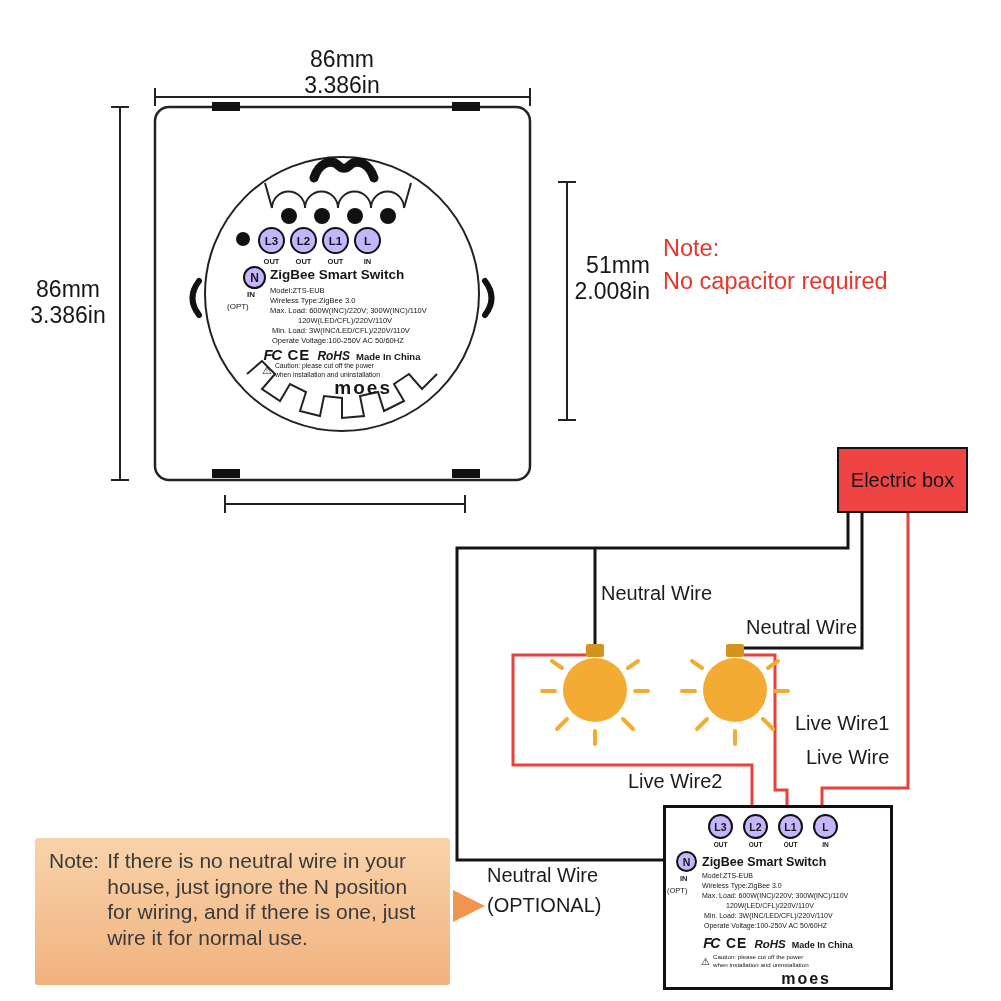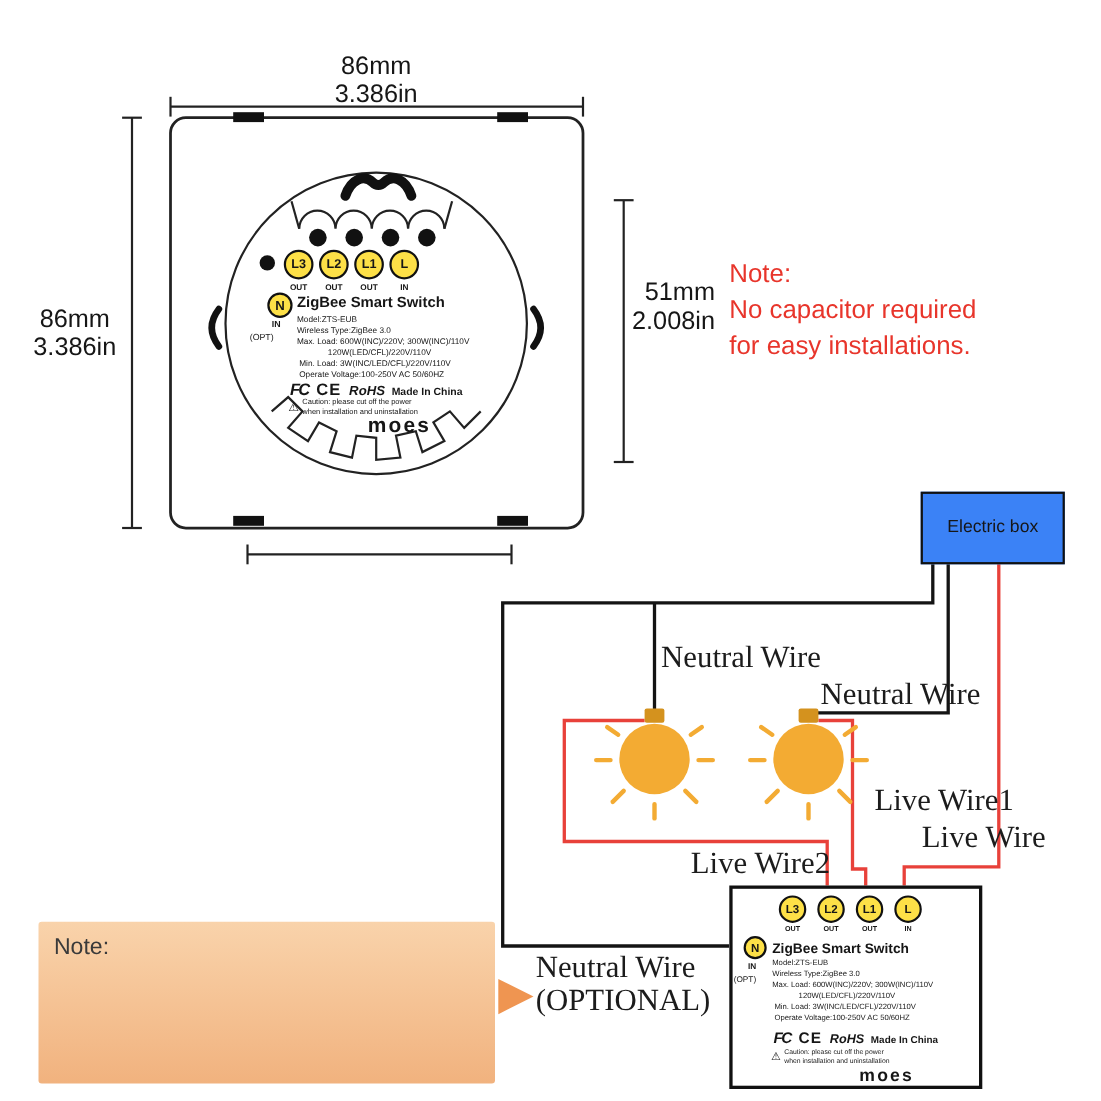--- a/index.html
+++ b/index.html
@@ -4,28 +4,28 @@
 <style>
   html,body{margin:0;padding:0;}
   body{
     width:1001px;height:1001px;position:relative;background:#ffffff;
     font-family:"Liberation Sans", sans-serif;color:#161616;overflow:hidden;
   }
   svg{position:absolute;left:0;top:0;z-index:1;}
   .lbl{position:absolute;z-index:3;white-space:nowrap;}
   .dim{font-size:23px;line-height:26px;color:#161616;text-align:center;}
   .dim div{white-space:nowrap;}
-  .wirelabel{font-size:28px;color:#1c1c1c;font-family:Liberation Serif, serif;}
+  .wirelabel{font-size:20px;color:#1c1c1c;}
   .rednote{font-size:23.5px;line-height:33px;color:#e8352b;}
   .ebox{
-    position:absolute;z-index:2;border:2.5px solid #111;background:#3b82f6;
-    display:flex;align-items:center;justify-content:center;font-size:16px;box-sizing:border-box;
+    position:absolute;z-index:2;border:2.5px solid #111;background:#ef4444;
+    display:flex;align-items:center;justify-content:center;font-size:20px;box-sizing:border-box;
   }
   .term{
-    position:absolute;border:2.2px solid #111;border-radius:50%;background:#fde047;
+    position:absolute;border:2.2px solid #111;border-radius:50%;background:#c4b5fd;
     display:flex;align-items:center;justify-content:center;font-weight:bold;box-sizing:border-box;z-index:3;
   }
   .term-lg{width:27px;height:27px;font-size:11.5px;}
   .term-n-lg{width:23px;height:23px;font-size:12px;border-width:2px;}
   .term-sm{width:25px;height:25px;font-size:10.5px;border-width:2px;}
   .term-n-sm{width:21px;height:21px;font-size:10.5px;border-width:2px;}
   .out-lg{position:absolute;width:27px;text-align:center;font-size:7.5px;font-weight:bold;z-index:3;}
   .out-sm{position:absolute;width:25px;text-align:center;font-size:6.5px;font-weight:bold;z-index:3;}
   .tinyline{position:absolute;white-space:nowrap;z-index:3;}
   .title-lg{font-size:13.5px;font-weight:bold;}
@@ -166,31 +166,30 @@
 <div class="lbl dim" style="left:540px;top:252px;width:110px;text-align:right;">
   <div>51mm</div>
   <div>2.008in</div>
 </div>
 <div class="lbl dim" style="left:245px;top:487px;width:200px;">
 </div>
 
 <div class="lbl rednote" style="left:663px;top:232px;">
   <div>Note:</div>
   <div>No capacitor required</div>
-  <div>for easy installations.</div>
 </div>
 
 <div class="ebox" style="left:837px;top:447px;width:131px;height:66px;">
   <span>Electric box</span>
 </div>
 
 <div class="lbl wirelabel" style="left:601px;top:582px;">Neutral Wire</div>
 <div class="lbl wirelabel" style="left:746px;top:616px;">Neutral Wire</div>
 <div class="lbl wirelabel" style="left:795px;top:676px;margin-top:36px;">Live Wire1</div>
-<div class="lbl wirelabel" style="left:838px;top:746px;">Live Wire</div>
+<div class="lbl wirelabel" style="left:806px;top:746px;">Live Wire</div>
 <div class="lbl wirelabel" style="left:628px;top:770px;">Live Wire2</div>
 <div class="lbl wirelabel" style="left:487px;top:864px;">Neutral Wire</div>
 <div class="lbl wirelabel" style="left:487px;top:894px;">(OPTIONAL)</div>
 
 <div class="term term-lg" style="left:258px;top:227px;">L3</div>
 <div class="term term-lg" style="left:290px;top:227px;">L2</div>
 <div class="term term-lg" style="left:322px;top:227px;">L1</div>
 <div class="term term-lg" style="left:354px;top:227px;">L</div>
 <div class="out-lg" style="left:258px;top:257px;">OUT</div>
 <div class="out-lg" style="left:290px;top:257px;">OUT</div>
@@ -251,14 +250,15 @@
     <span class="clines">
       <div>Caution: please cut off the power</div>
       <div>when installation and uninstallation</div>
     </span>
   </div>
   <div class="moes" style="left:65px;top:162px;width:100px;font-size:16px;">moes</div>
 </div>
 
 <div class="notebox">
   <span class="prefix">Note:</span>
+  <span class="body">If there is no neutral wire in your house, just ignore the N position for wiring, and if there is one, just wire it for normal use.</span>
 </div>
 <div class="arrow-right"></div>
 
 </body></html>

